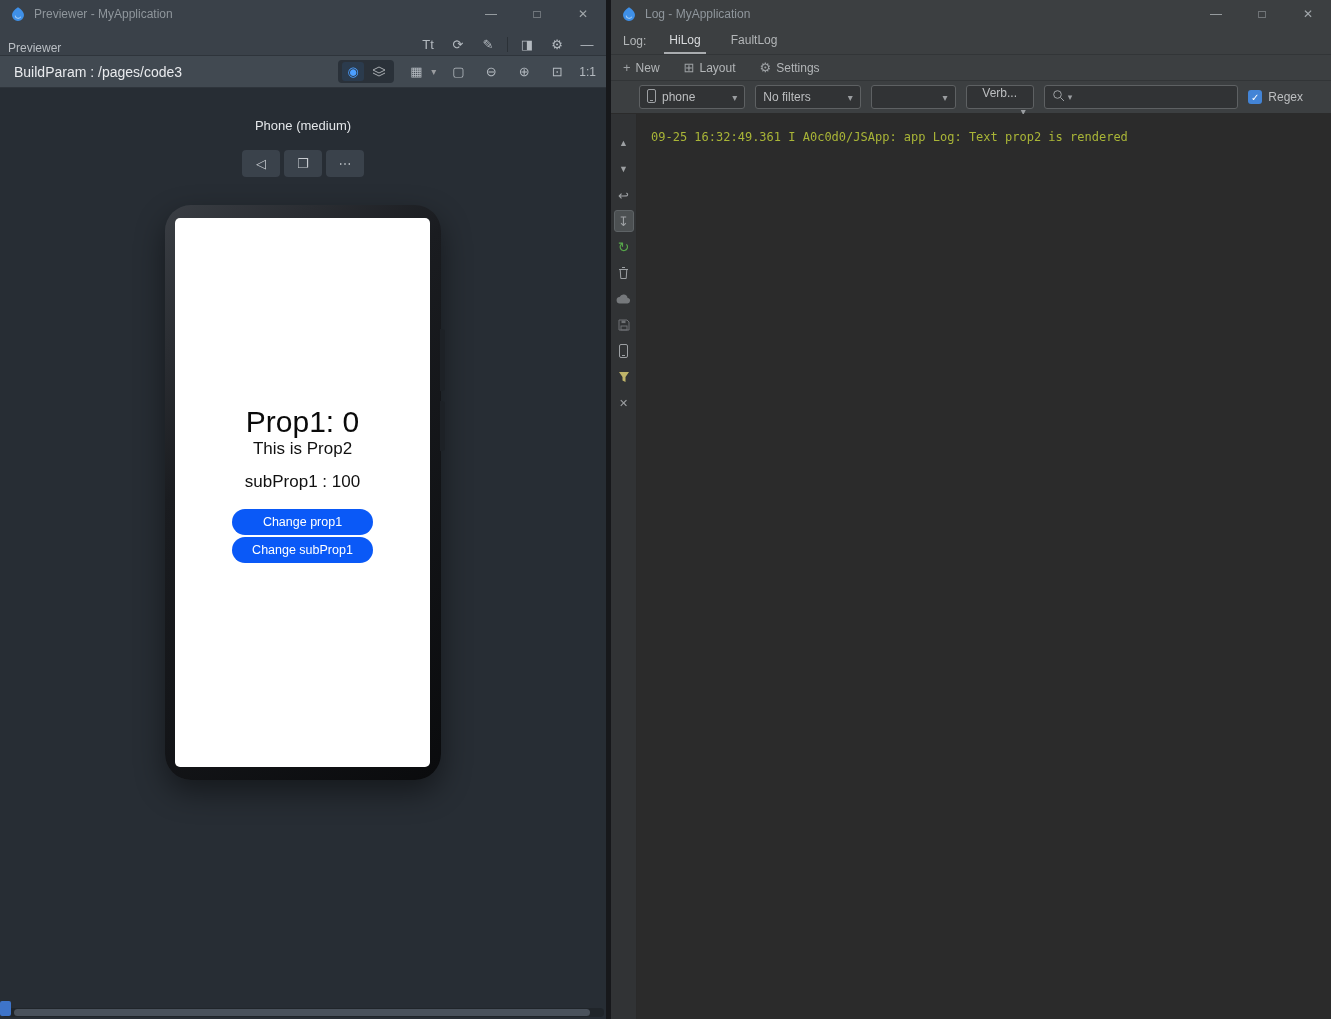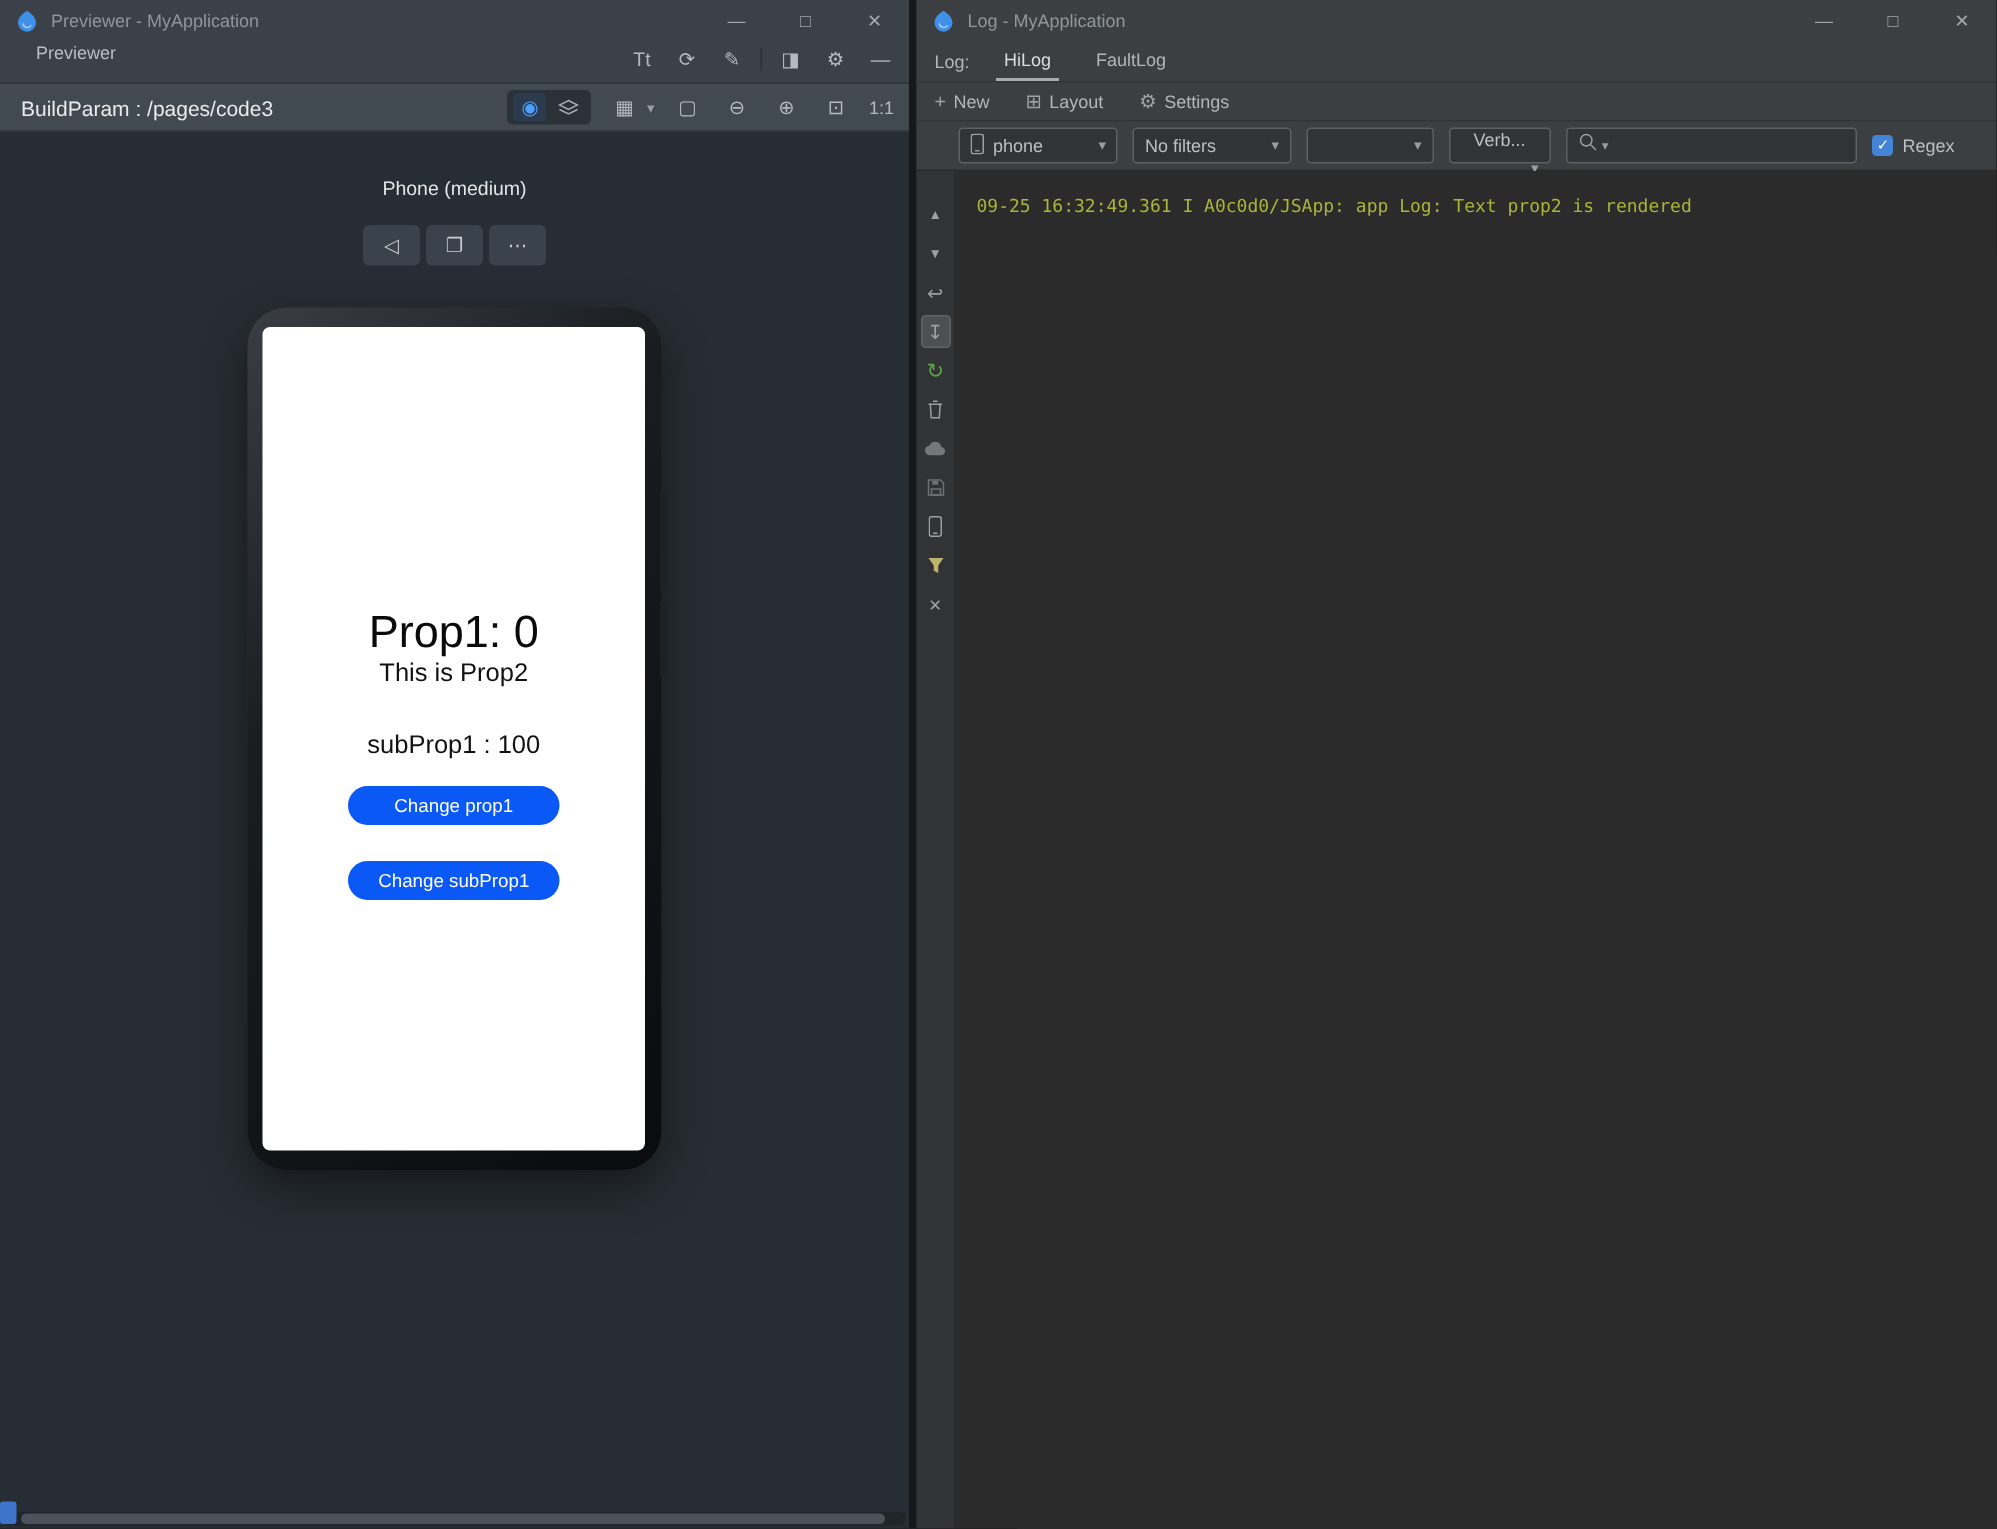--- a/index.html
+++ b/index.html
@@ -20,21 +20,21 @@
   #previewer-window .titlebar { background:#3A4149; }
   #log-window .titlebar { background:#3C3F41; }
   .logo { width:16px; height:16px; margin-right:8px; display:flex; align-items:center; justify-content:center; }
   .title-text { font-size:12px; color:#8F969C; }
   .win-controls { margin-left:auto; display:flex; height:100%; }
   .win-btn { width:46px; height:100%; display:flex; align-items:center; justify-content:center;
              color:#A2A7AB; font-size:12px; cursor:default; }
 
   
   .pv-toolbar { height:28px; flex:0 0 28px; background:#3A4149; border-bottom:1px solid #2E343B;
-                display:flex; align-items:flex-start; padding:0 8px 0 24px; }
+                display:flex; align-items:flex-end; padding:0 8px 0 8px; }
   .pv-label { font-size:12px; color:#B9BEC3; }
   .pv-icons { margin-left:auto; display:flex; align-items:center; gap:8px; }
   .icon-btn { min-width:22px; height:22px; display:flex; align-items:center; justify-content:center;
               color:#B4BAC0; font-size:13px; border-radius:3px; }
   .v-divider { width:1px; height:15px; background:#2B3137; }
 
   .buildbar { height:32px; flex:0 0 32px; background:#414951; border-bottom:1px solid #2E343B;
               display:flex; align-items:center; padding:0 10px 0 14px; }
   .build-label { font-size:14px; color:#E8EAED; }
   .build-icons { margin-left:auto; display:flex; align-items:center; gap:11px; }
@@ -56,22 +56,22 @@
            background:linear-gradient(135deg,#3A3E44 0%, #1A1C20 35%, #0A0B0D 100%);
            border-radius:26px; box-shadow:0 12px 30px rgba(0,0,0,.45); }
   .side-btn { position:absolute; right:-4px; width:5px; background:#1D2126; border-radius:0 3px 3px 0; }
   .side-btn.volume { top:124px; height:62px; }
   .side-btn.power  { top:196px; height:50px; }
   .phone-screen { position:absolute; left:10px; top:13px; width:255px; height:549px;
                   background:#FFFFFF; border-radius:5px; overflow:hidden;
                   display:flex; flex-direction:column; align-items:center; }
   .prop1 { margin-top:188px; font-size:30px; line-height:32px; color:#0A0A0A; font-weight:500; }
   .prop2 { font-size:17px; line-height:22px; color:#111; }
-  .subprop1 { margin-top:26px; font-size:17px; line-height:22px; color:#111; }
-  .pill-btn { margin-top:24px; width:141px; height:26px; border:none; border-radius:13px;
+  .subprop1 { margin-top:11px; font-size:17px; line-height:22px; color:#111; }
+  .pill-btn { margin-top:2px; width:141px; height:26px; border:none; border-radius:13px;
               background:#0A59F7; color:#fff; font-size:12.5px; font-family:"Liberation Sans",sans-serif;
               display:flex; align-items:center; justify-content:center; }
   .pill-btn.first { margin-top:16px; }
 
   .hscrollbar { position:absolute; bottom:2px; left:2px; right:2px; height:9px;
                 background:#20252A; border-radius:4px; }
   .hthumb { position:absolute; left:12px; right:14px; top:1px; height:7px;
             background:#4A525C; border-radius:4px; }
   .blue-frag { position:absolute; left:0; bottom:3px; width:11px; height:15px;
                background:#3E74C9; border-radius:2px; }

